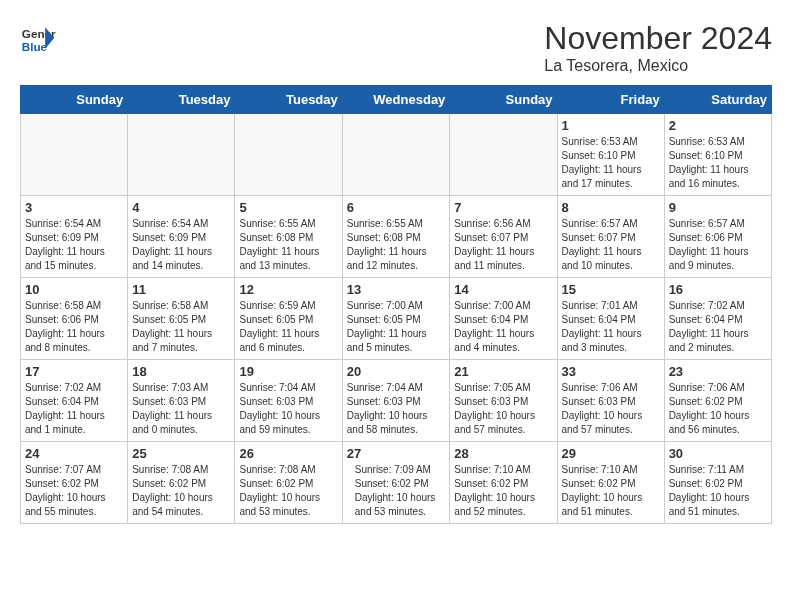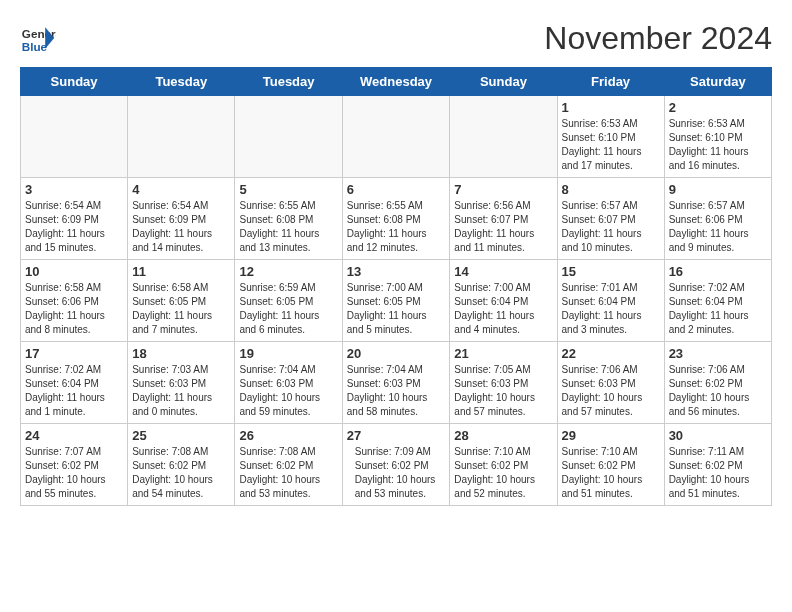--- a/index.html
+++ b/index.html
@@ -38,21 +38,21 @@
     }
     .calendar {
       width: 100%;
       border-collapse: collapse;
       font-size: 11px;
     }
     .calendar thead th {
       background: #1a5fa8;
       color: #fff;
       padding: 6px 4px;
-      text-align: center;
+      text-align: right;
       border: 1px solid #1a5fa8;
       font-size: 13px;
     }
     .calendar tbody td {
       border: 1px solid #ccc;
       vertical-align: top;
       padding: 4px;
       width: 108px;
       height: 80px;
       background: #fff;
@@ -79,20 +79,21 @@
 <div class="header">
   <div class="logo">
     <svg class="logo-icon" viewBox="0 0 40 40">
       <text x="2" y="20" font-size="13" font-weight="bold" fill="#333" font-family="Arial">General</text>
       <text x="2" y="34" font-size="13" font-weight="bold" fill="#1a5fa8" font-family="Arial">Blue</text>
       <polygon points="28,8 38,20 28,32" fill="#1a5fa8"></polygon>
     </svg>
   </div>
   <div class="title-block">
     <div class="month-title">November 2024</div>
+    <div class="location">La Tesorera, Mexico</div>
   </div>
 </div>
 
 <table class="calendar">
   <thead>
     <tr id="weekday-header">
         <th>Sunday</th>
         <th>Tuesday</th>
         <th>Tuesday</th>
         <th>Wednesday</th>
@@ -234,21 +235,21 @@
 Sunset: 6:03 PM
 Daylight: 10 hours and 58 minutes.</div>
         </td>
         <td>
           <span class="day-num">21</span>
           <div class="day-info" style="white-space: pre-line;">Sunrise: 7:05 AM
 Sunset: 6:03 PM
 Daylight: 10 hours and 57 minutes.</div>
         </td>
         <td>
-          <span class="day-num">22</span>
+          <span class="day-num">33</span>
           <div class="day-info" style="white-space: pre-line;">Sunrise: 7:06 AM
 Sunset: 6:03 PM
 Daylight: 10 hours and 57 minutes.</div>
         </td>
         <td>
           <span class="day-num">23</span>
           <div class="day-info" style="white-space: pre-line;">Sunrise: 7:06 AM
 Sunset: 6:02 PM
 Daylight: 10 hours and 56 minutes.</div>
         </td>

